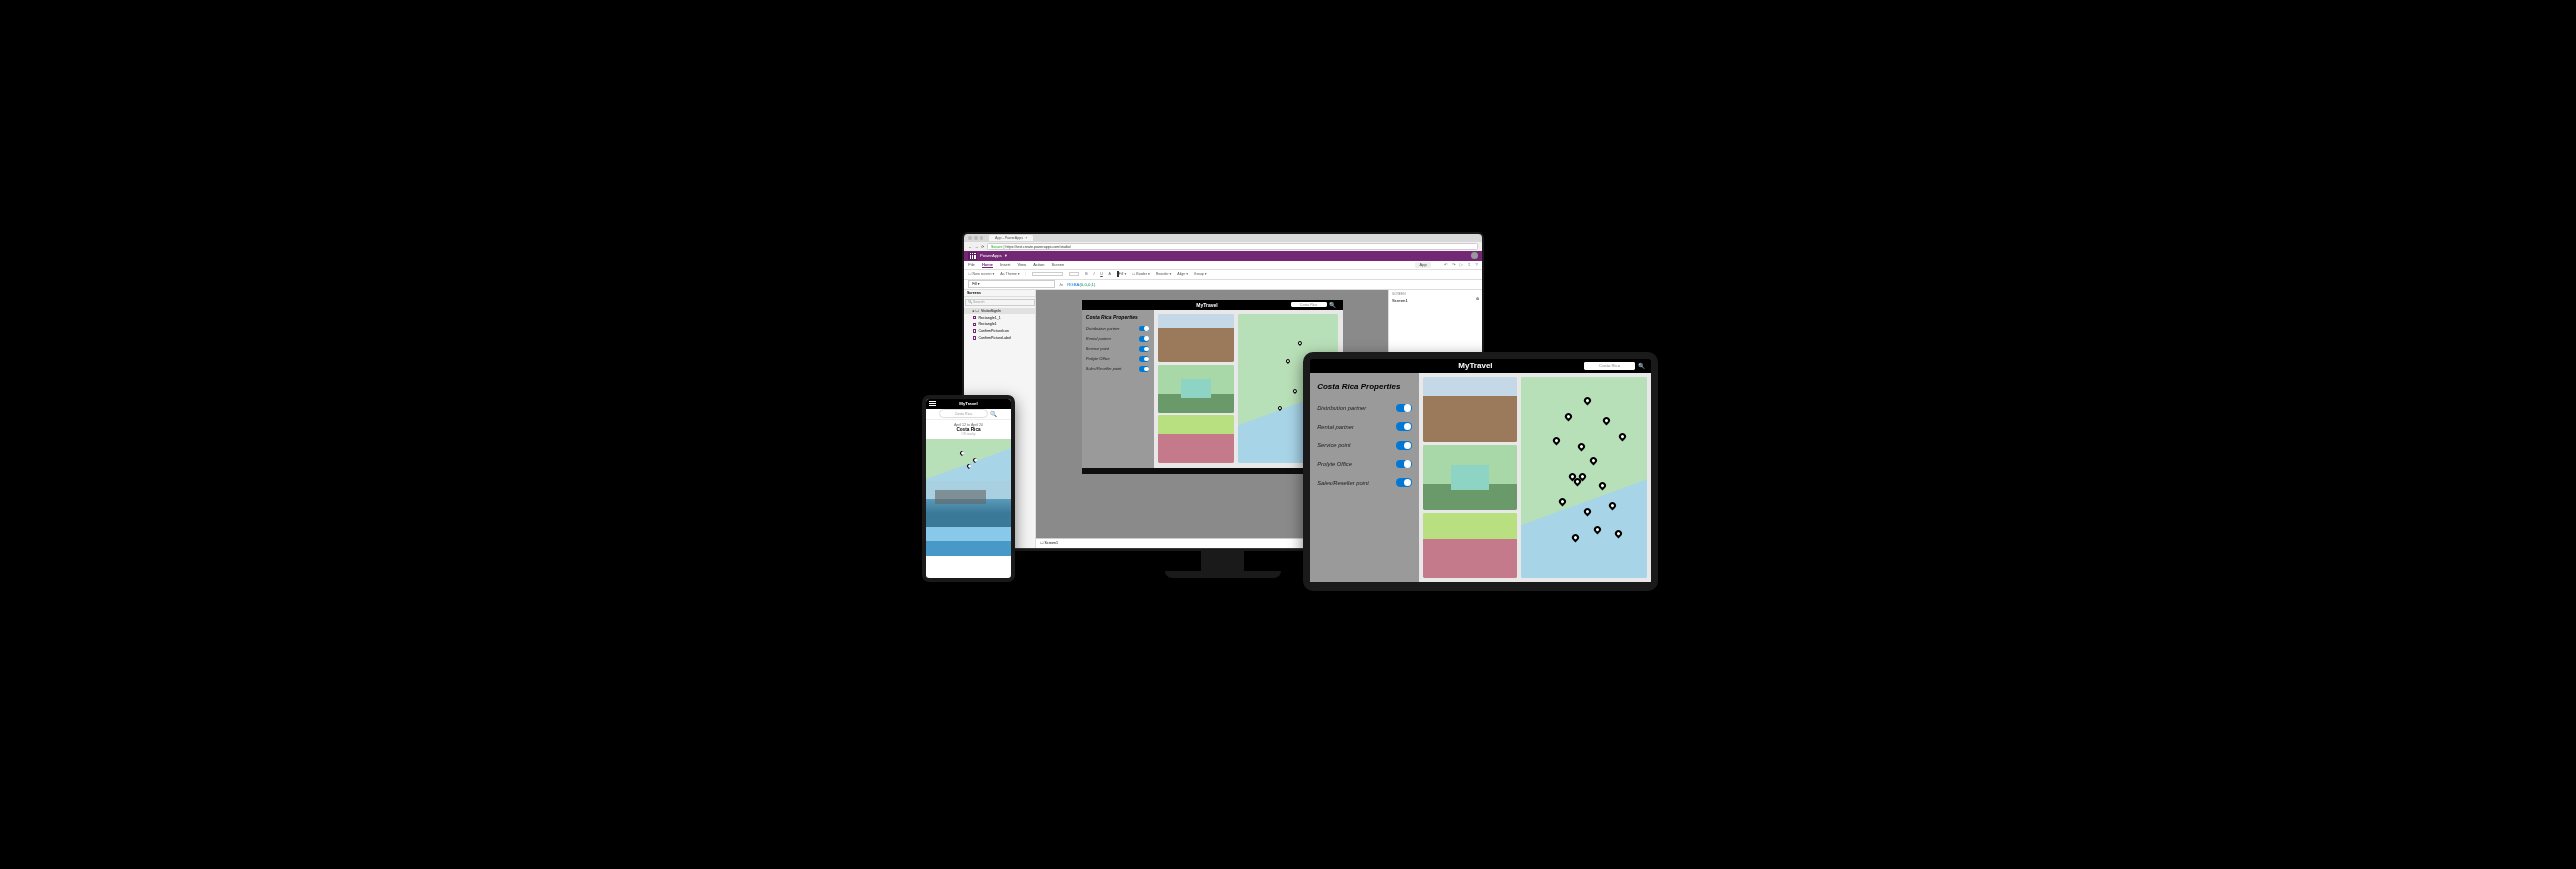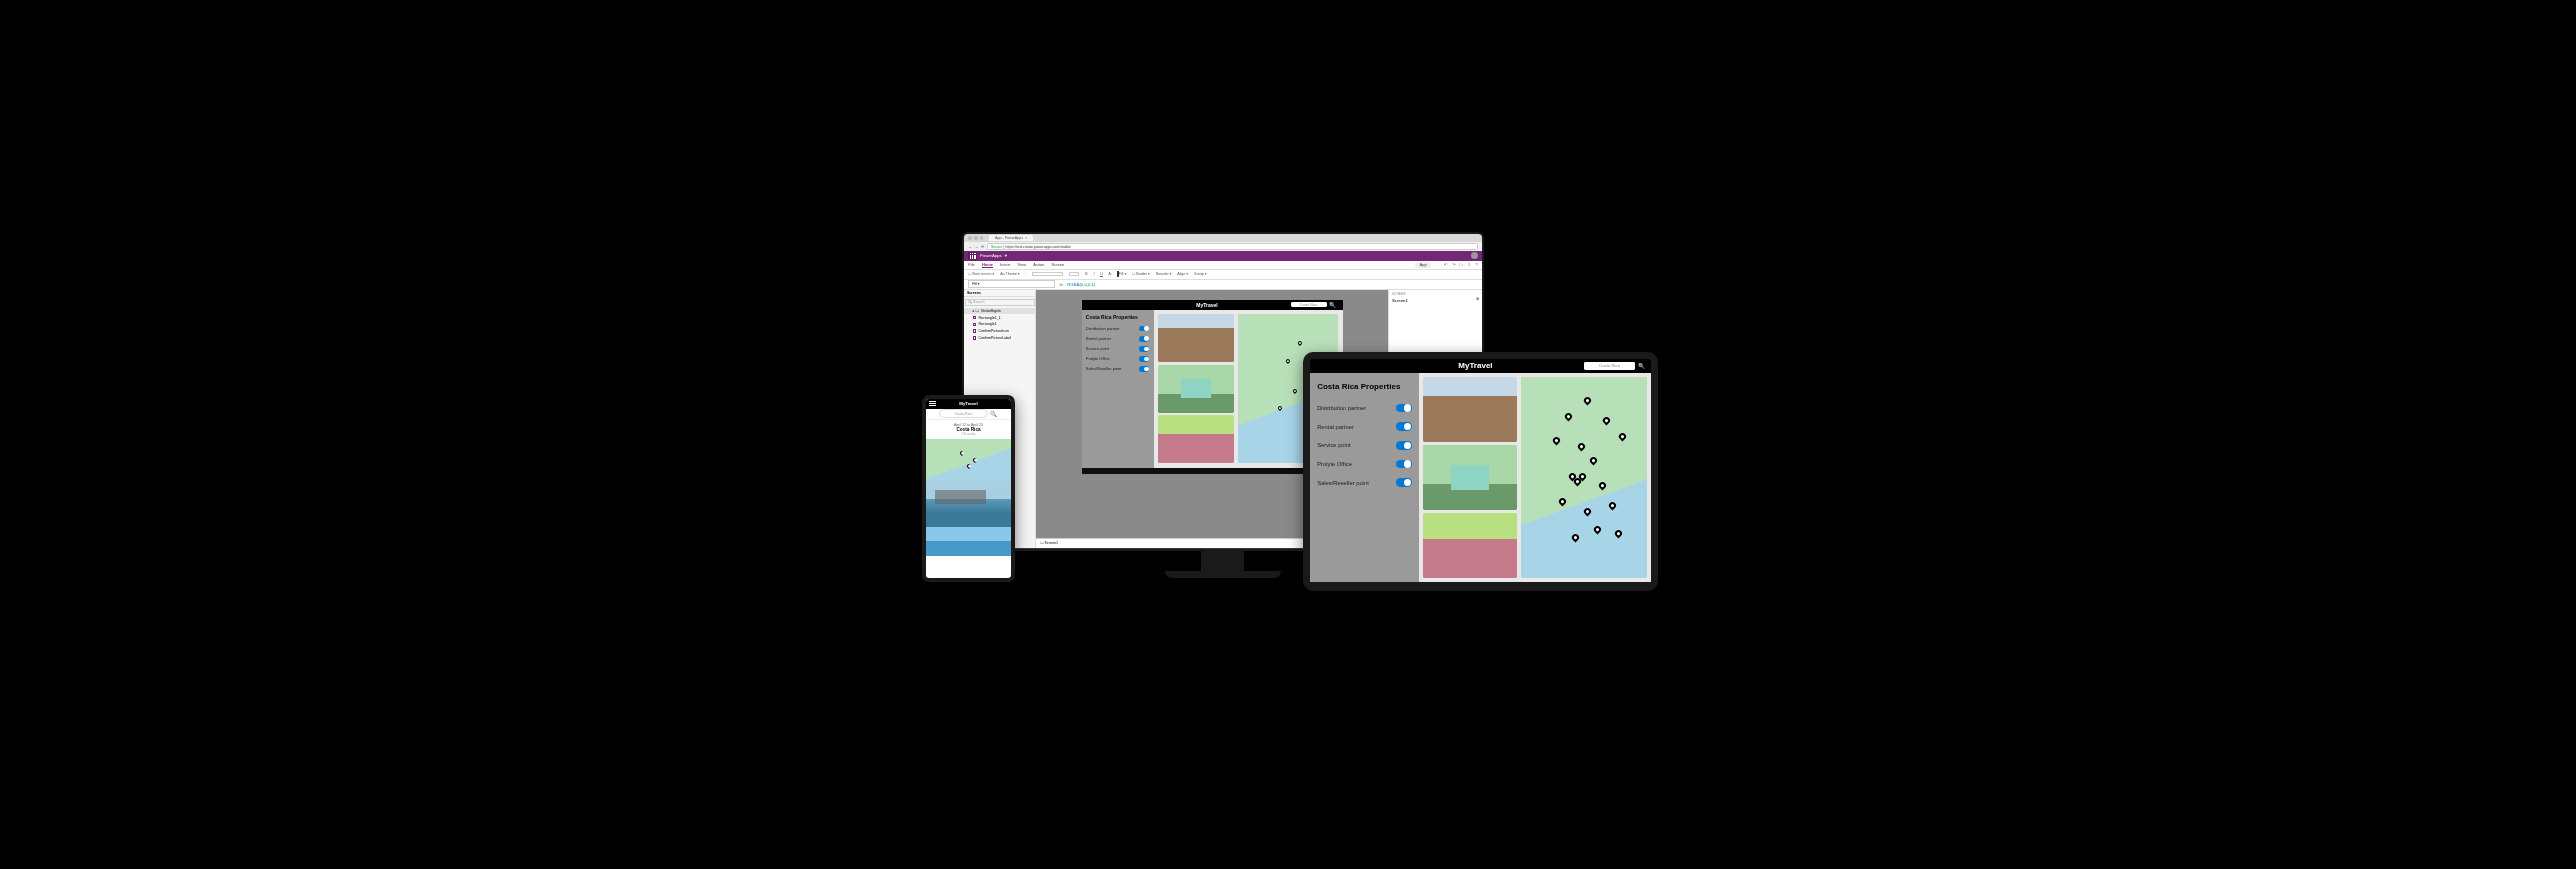--- a/index.html
+++ b/index.html
@@ -56,21 +56,21 @@
 .preview-app { width: 261px; height: 174px; background: #0e0e0e; position: relative; }
 
 
 .tablet { position: absolute; left: 580px; top: 120px; width: 355px; height: 239px; background: #1a1a1a; border: 7.2px solid #1a1a1a; border-radius: 10px; overflow: hidden; box-shadow: 0 5.8px 14.5px rgba(0,0,0,0.5); }
 
 
 .app-bar { height: 16px; background: #000; display: flex; align-items: center; padding: 0 5.8px; color: #fff; }
 .app-title { font-weight: 700; font-size: 7.2px; margin: 0 auto; }
 .app-search { background: #fff; border-radius: 1.4px; padding: 1.4px 4.3px; font-size: 4.3px; width: 51px; text-align: center; color: #888; }
 .app-search-ic { margin-left: 2.9px; color: #555; font-size: 5.8px; }
-.app-body { display: flex; height: calc(100% - 16px); background: #e8e8e8; }
+.app-body { display: flex; height: calc(100% - 16px); background: #e8e8e8; font-style: italic; }
 .filters { width: 101px; background: #9a9a9a; padding: 7.2px 5.8px; }
 .filters h3 { font-size: 6.5px; color: #000; font-weight: 700; margin-bottom: 10px; }
 .filter-row { display: flex; align-items: center; justify-content: space-between; margin-bottom: 7.2px; font-size: 5px; color: #222; }
 .toggle { width: 13px; height: 7.2px; background: #0078d4; border-radius: 3.6px; position: relative; }
 .toggle::after { content: ''; position: absolute; right: 0.7px; top: 0.7px; width: 5.8px; height: 5.8px; background: #fff; border-radius: 50%; }
 .gallery { flex: 1; display: flex; gap: 4.3px; padding: 4.3px; }
 .photos { display: flex; flex-direction: column; gap: 2.9px; width: 42%; }
 .photo { flex: 1; background: linear-gradient(135deg, #8fb98c, #d4c88a); border-radius: 1.4px; position: relative; overflow: hidden; }
 .photo1 { background: linear-gradient(180deg, #c4d8e8 30%, #9a7a5a 30%); }
 .photo2 { background: linear-gradient(180deg, #a8d8a8 60%, #6a9a6a 60%); }

